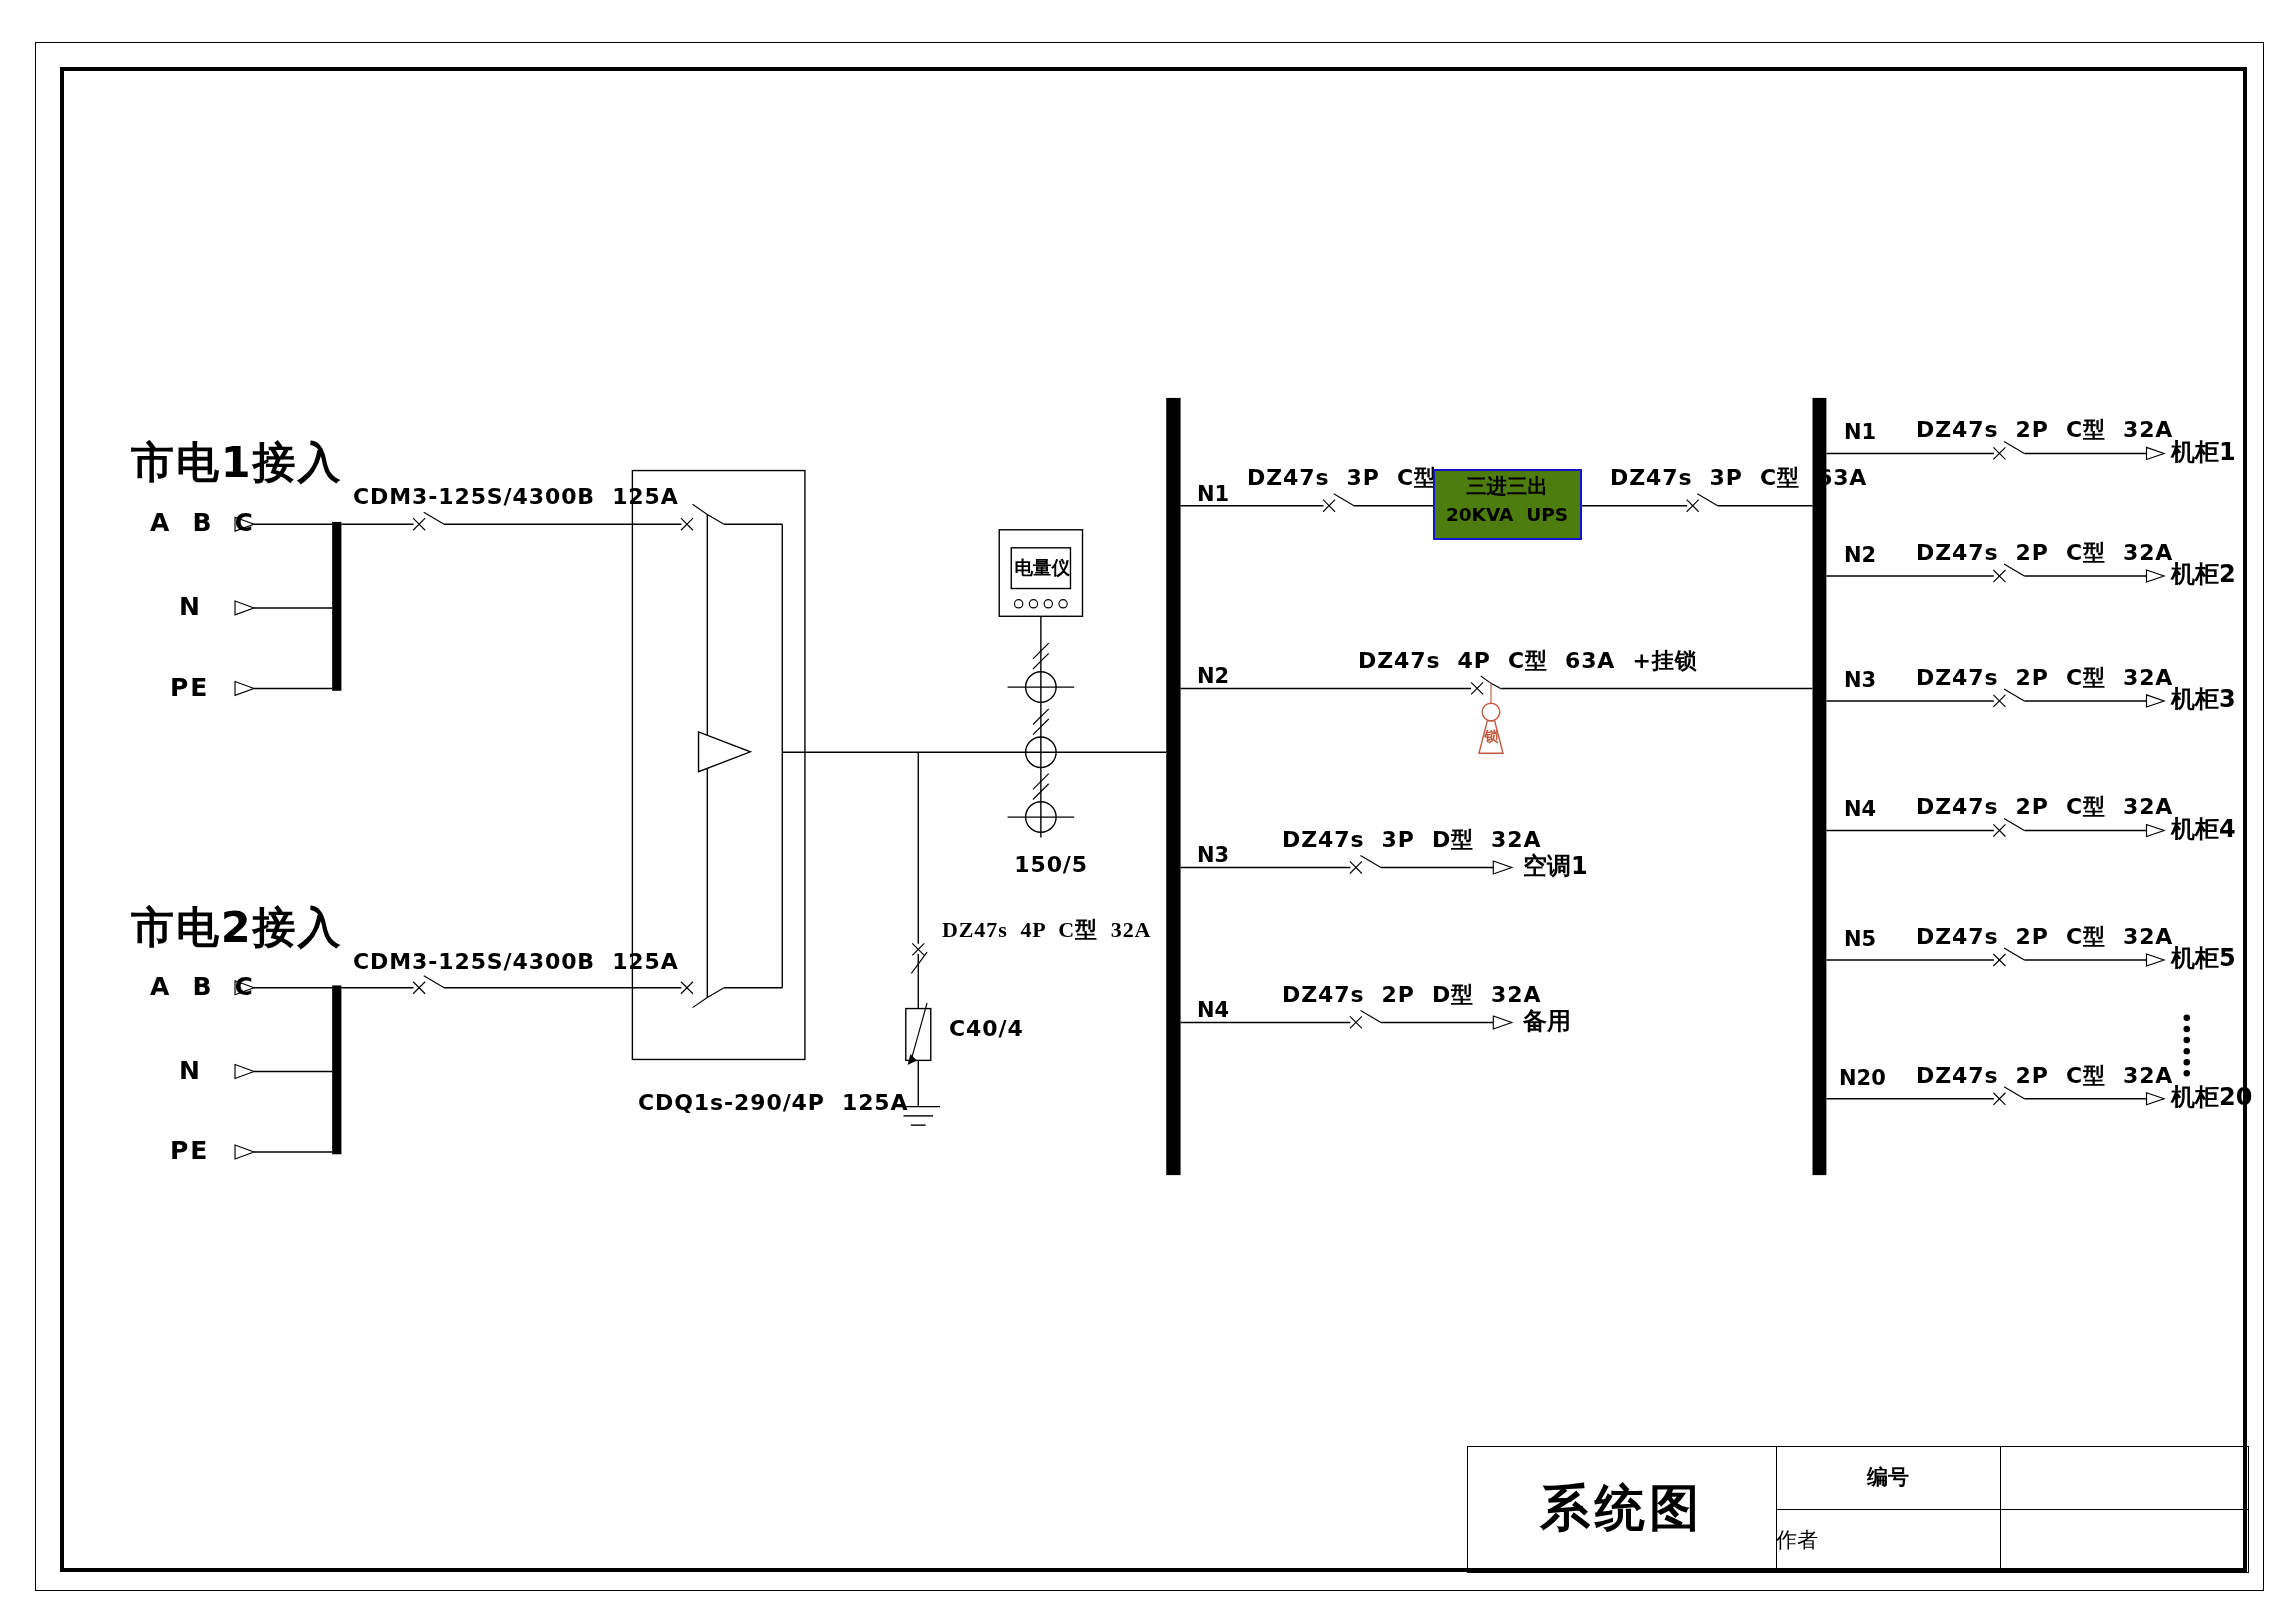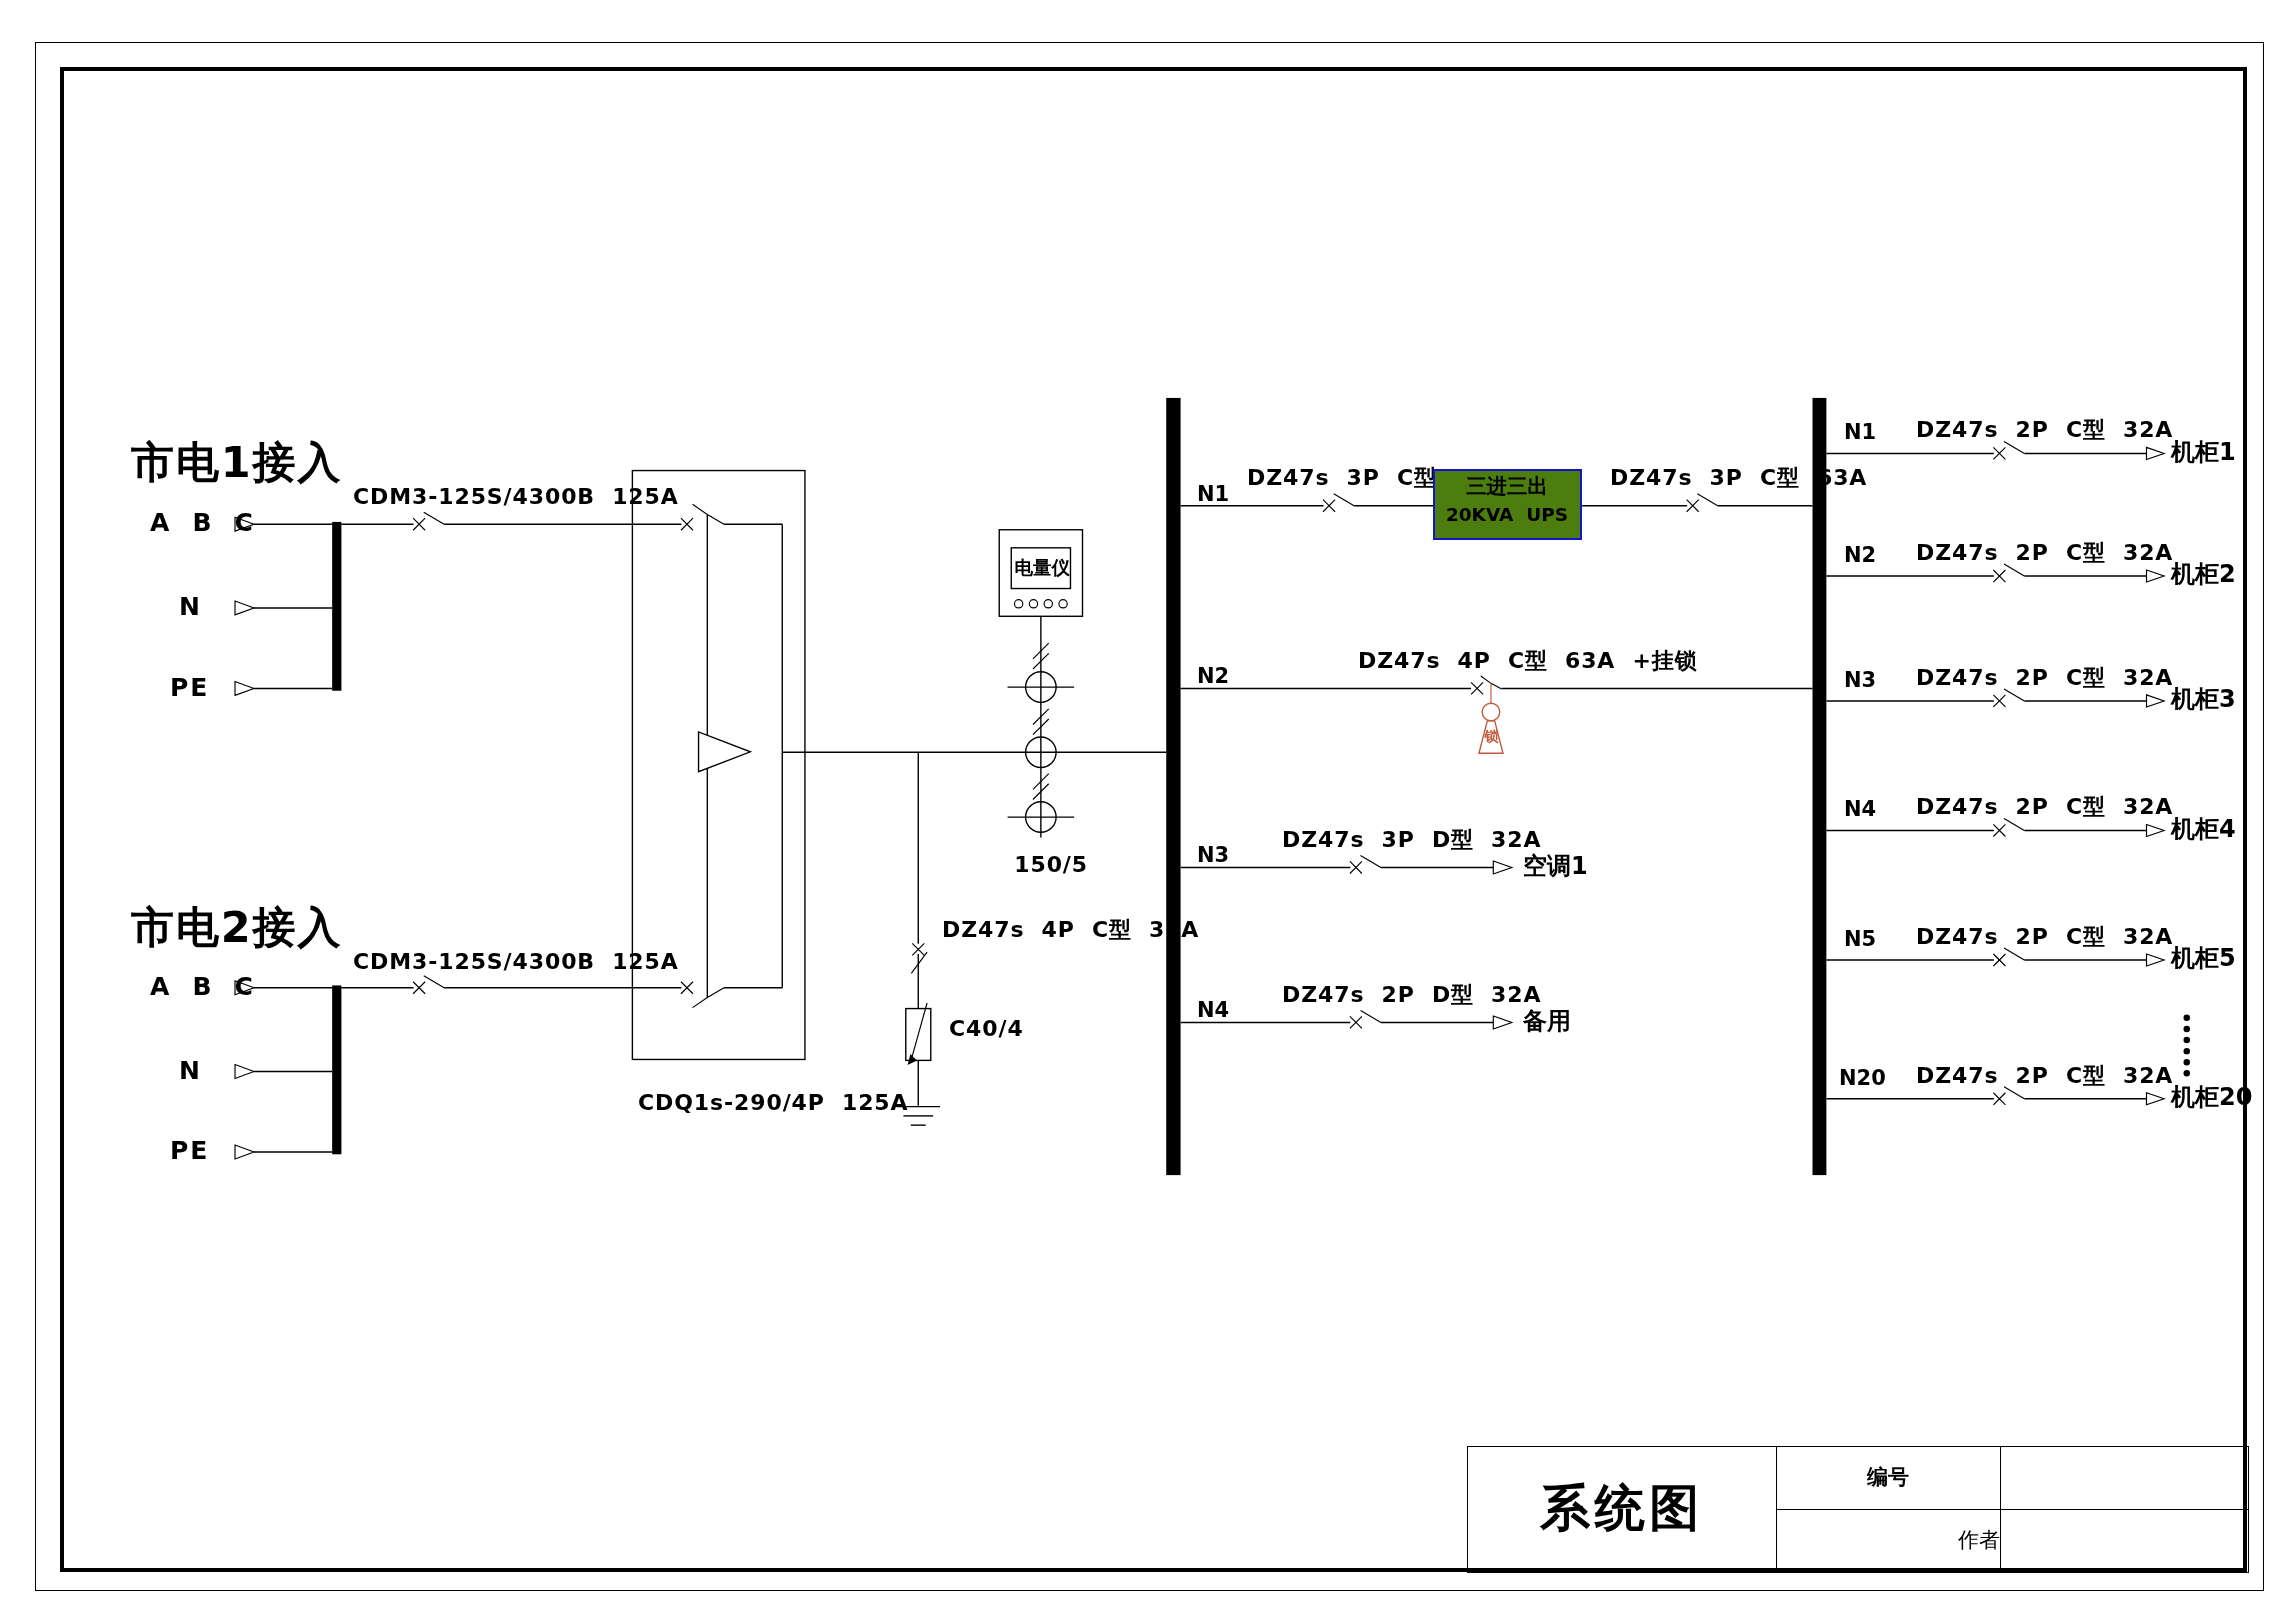--- a/index.html
+++ b/index.html
@@ -20,21 +20,21 @@
   .ups-box{left:1433px;top:469px;width:149px;height:71px;border:2.3px solid #1414cc;background:#4d7c0f;box-sizing:border-box;}
   .ups-l1{left:0;top:4.6px;width:144px;text-align:center;font-size:20.4px;font-weight:bold;}
   .ups-l2{left:0;top:34px;width:144px;text-align:center;font-size:18.5px;font-weight:bold;}
   .lock-txt{left:1479px;top:729px;width:25px;text-align:center;font-size:14px;color:#c05a3c;font-weight:bold;}
   .tb{left:1467px;top:1446px;width:782px;height:127px;border:1.4px solid #000;box-sizing:border-box;}
   .tb-v1{left:308px;top:0;width:1.4px;height:124px;background:#000;}
   .tb-v2{left:532px;top:0;width:1.4px;height:124px;background:#000;}
   .tb-h{left:308px;top:62px;width:473px;height:1.4px;background:#000;}
   .tb-title{left:0;top:35px;width:308px;text-align:center;font-size:50px;font-weight:bold;letter-spacing:4.6px;}
   .tb-lab1{left:308px;top:19.4px;width:224px;text-align:center;font-size:21px;font-weight:bold;}
-  .tb-lab2{left:308px;top:82px;width:224px;text-align:right;font-size:21px;}
+  .tb-lab2{left:308px;top:82px;width:224px;text-align:left;font-size:21px;}
 </style>
 </head>
 <body>
 
 <div id="sheet">
 
   <div class="abs frame-outer"></div>
   <div class="abs frame-inner"></div>
 
   <svg class="wires" viewBox="0 0 4961 3508" fill="none" stroke="#000" stroke-width="3">
@@ -235,21 +235,21 @@
   <div class="txt model abs" style="left:353px;top:950px;">CDM3-125S/4300B  125A</div>
   <div class="txt phase abs" style="left:150px;top:974px;">A  B  C</div>
   <div class="txt phase abs" style="left:179px;top:1058px;">N</div>
   <div class="txt phase abs" style="left:170px;top:1138px;">PE</div>
 
   <div class="txt model abs" style="left:638px;top:1091px;">CDQ1s-290/4P  125A</div>
 
   <div class="txt small-cn abs ctr" style="left:1011px;top:558px;width:59px;">电量仪</div>
   <div class="txt model abs ctr" style="left:995px;top:853px;width:93px;">150/5</div>
 
-  <div class="txt model abs" style="left:942px;top:918px;">DZ47s  4P  C型  32A</div>
+  <div class="txt model abs" style="left:942px;top:918px;font-family:Liberation Serif, serif;">DZ47s  4P  C型  32A</div>
   <div class="txt model abs" style="left:949px;top:1017px;">C40/4</div>
 
   <div class="txt nid abs" style="left:1197px;top:483px;">N1</div>
   <div class="txt model abs" style="left:1247px;top:466px;">DZ47s  3P  C型  63A</div>
   <div class="abs ups-box">
     <div class="txt ups-l1">三进三出</div>
     <div class="txt ups-l2">20KVA  UPS</div>
   </div>
   <div class="txt model abs" style="left:1610px;top:466px;">DZ47s  3P  C型  63A</div>
 

